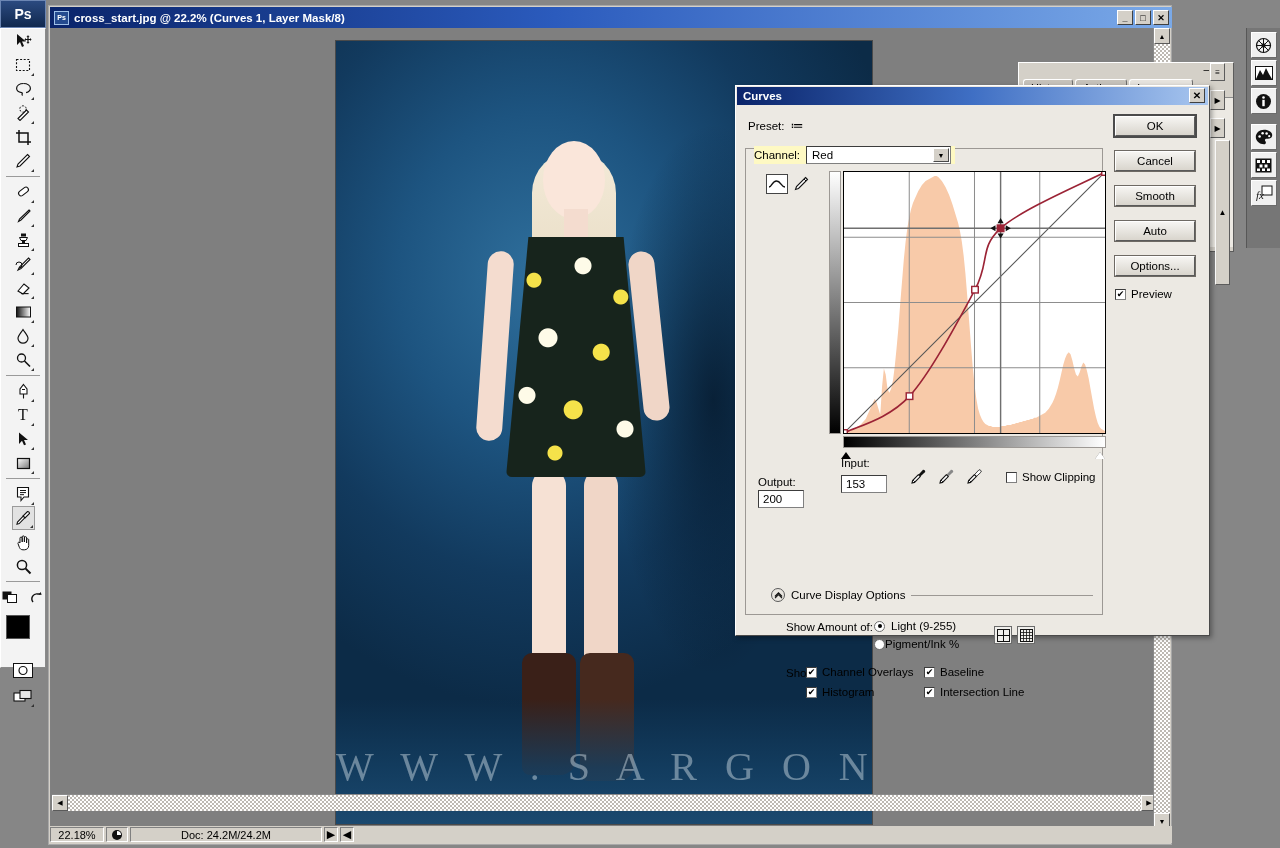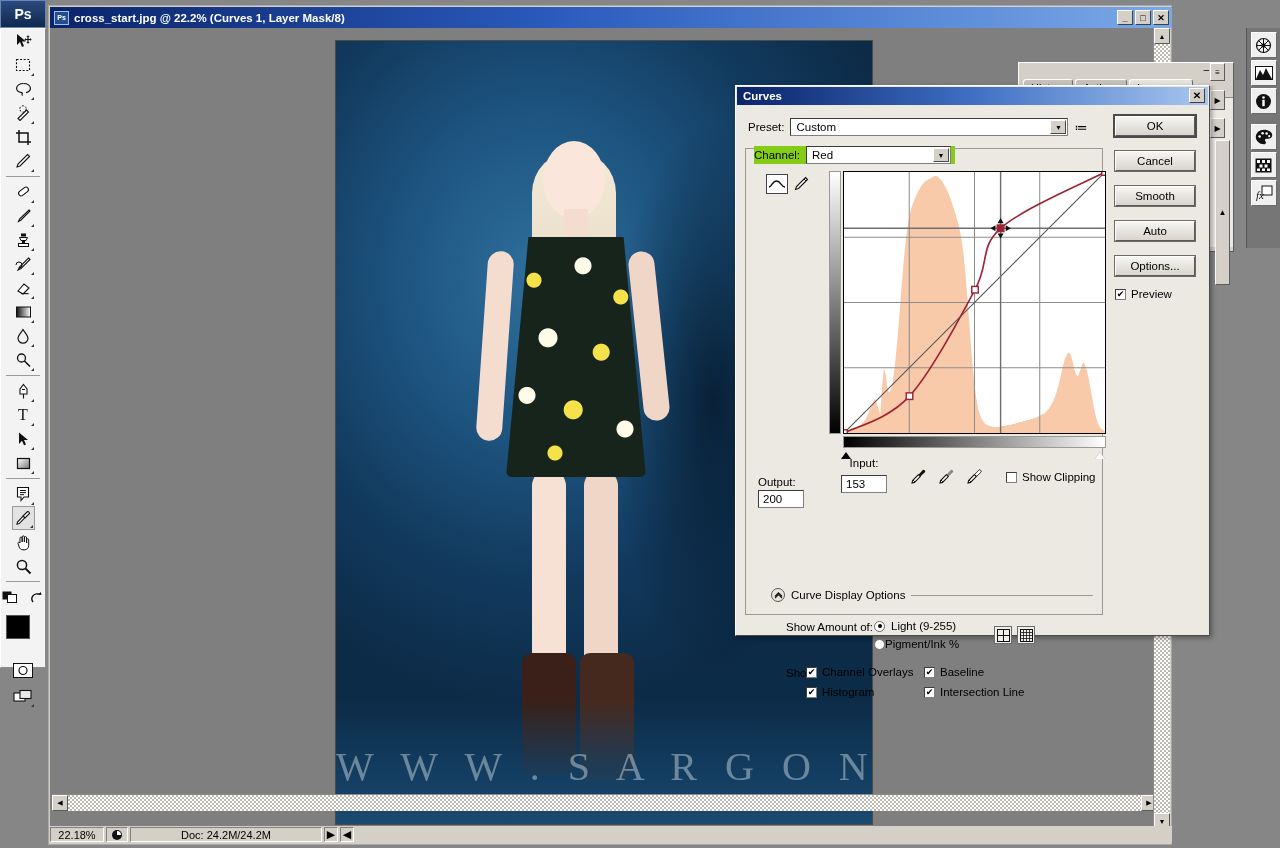--- a/index.html
+++ b/index.html
@@ -667,30 +667,26 @@
   </div>
 
   <div id="curves">
     <div id="curves-title">
       <span>Curves</span>
       <span id="curves-close">✕</span>
     </div>
 
     <div class="row" style="position:absolute;left:12px;top:32px;width:345px;gap:6px;">
       <span class="lbl">Preset:</span>
-      <div class="combo" style="width:278px;">
-        <span>Custom</span>
-        <span class="arrow">▼</span>
-      </div>
       <span style="font-size:13px;">≔</span>
     </div>
 
     <div class="fieldset" style="left:9px; top:62px; width:358px; height:467px; border-right:1px solid #9c9894;"></div>
 
-    <div class="row" style="position:absolute;left:18px;top:60px;gap:6px;background:#84cc16;padding-right:4px;">
+    <div class="row" style="position:absolute;left:18px;top:60px;gap:6px;background:#fef9c3;padding-right:4px;">
       <span class="lbl">Channel:</span>
       <div class="combo" style="width:145px;">
         <span>Red</span>
         <span class="arrow">▼</span>
       </div>
     </div>
 
     <div style="position:absolute;left:30px;top:88px;display:flex;gap:3px;align-items:center;">
       <div style="width:22px;height:20px;background:#fff;border:1px solid #444;display:flex;align-items:center;justify-content:center;">
         <svg width="18" height="12" viewBox="0 0 18 12">
@@ -747,21 +743,21 @@
       <div class="tri tri-white" style="position:absolute;left:266px;top:281px;"></div>
     </div>
 
     <div style="position:absolute;left:22px;top:390px;">
       <div class="lbl">Output:</div>
       <div class="numfield" style="margin-top:2px;">
         <span>200</span>
       </div>
     </div>
 
-    <div style="position:absolute;left:105px;top:371px;text-align:center;">
+    <div style="position:absolute;left:105px;top:371px;">
       <div class="lbl">Input:</div>
       <div class="numfield" style="margin-top:6px;">
         <span>153</span>
       </div>
     </div>
 
     <div style="position:absolute;left:172px;top:380px;display:flex;align-items:center;gap:8px;">
       <div class="eyed">
         <svg width="17" height="17" viewBox="0 0 17 17">
             <path d="M13 1.8 a1.9 1.9 0 0 1 2.2 2.2 L10.6 8.3 L8.7 6.4Z" fill="#111"></path>

